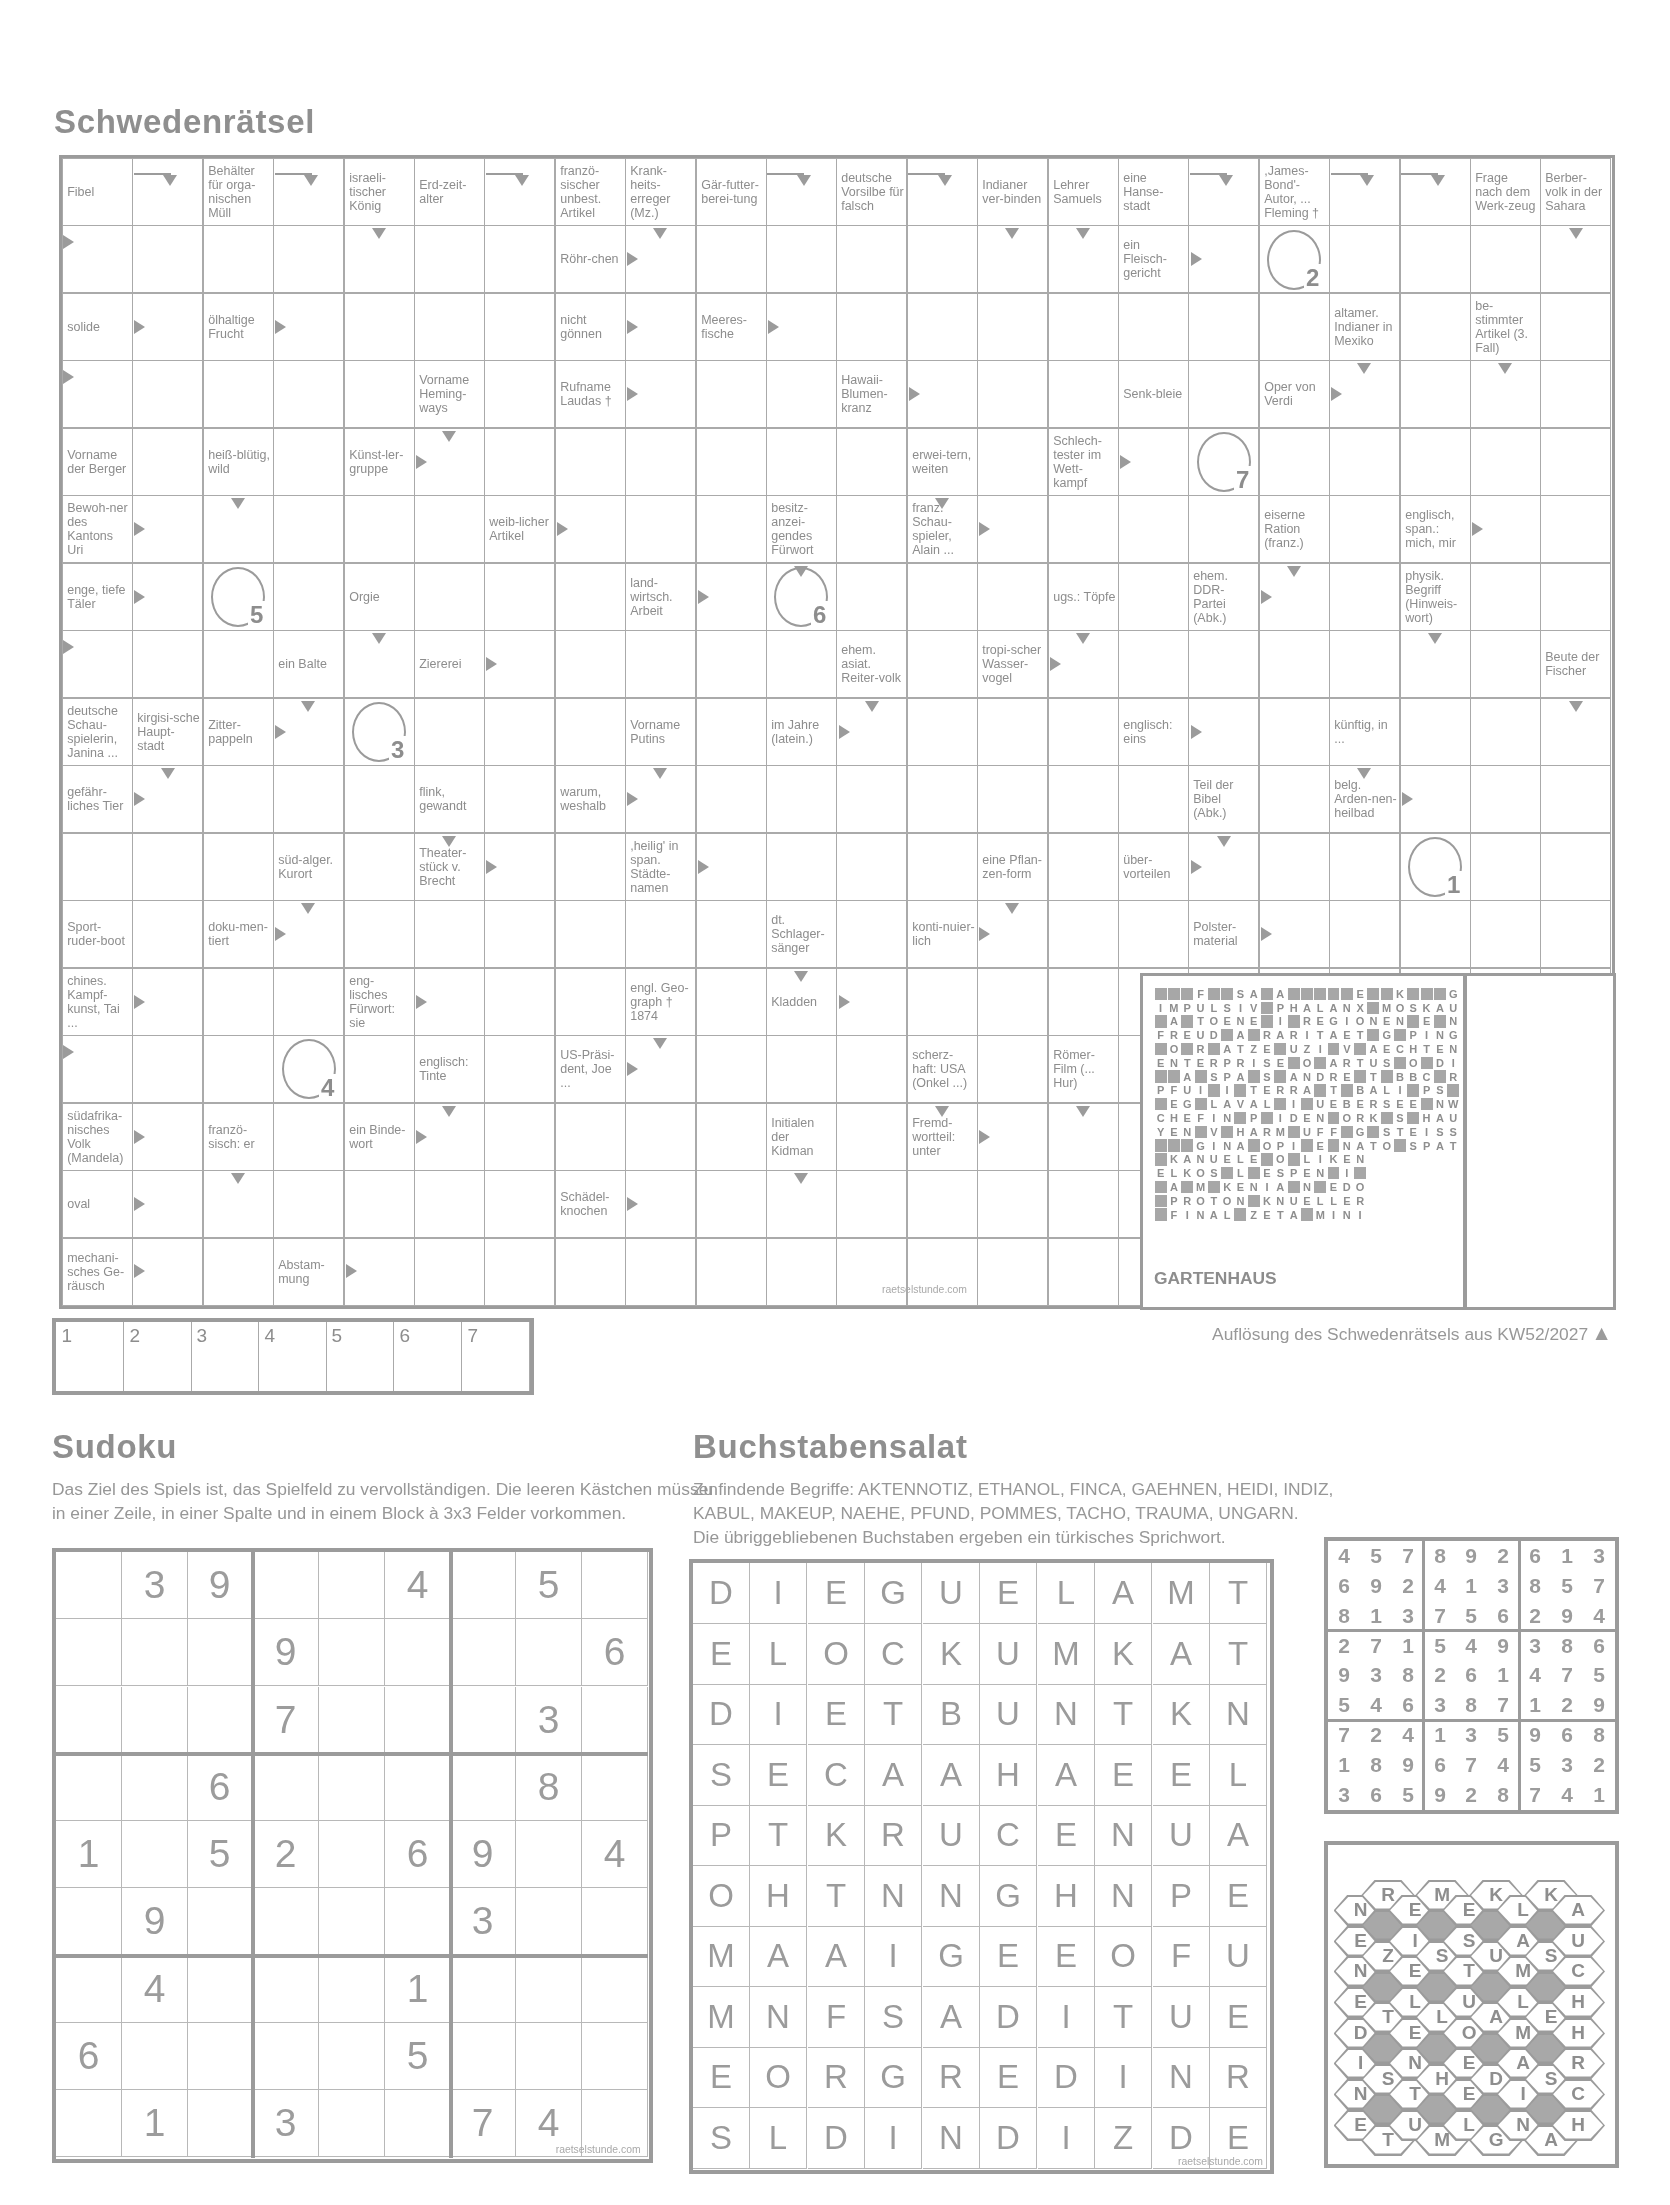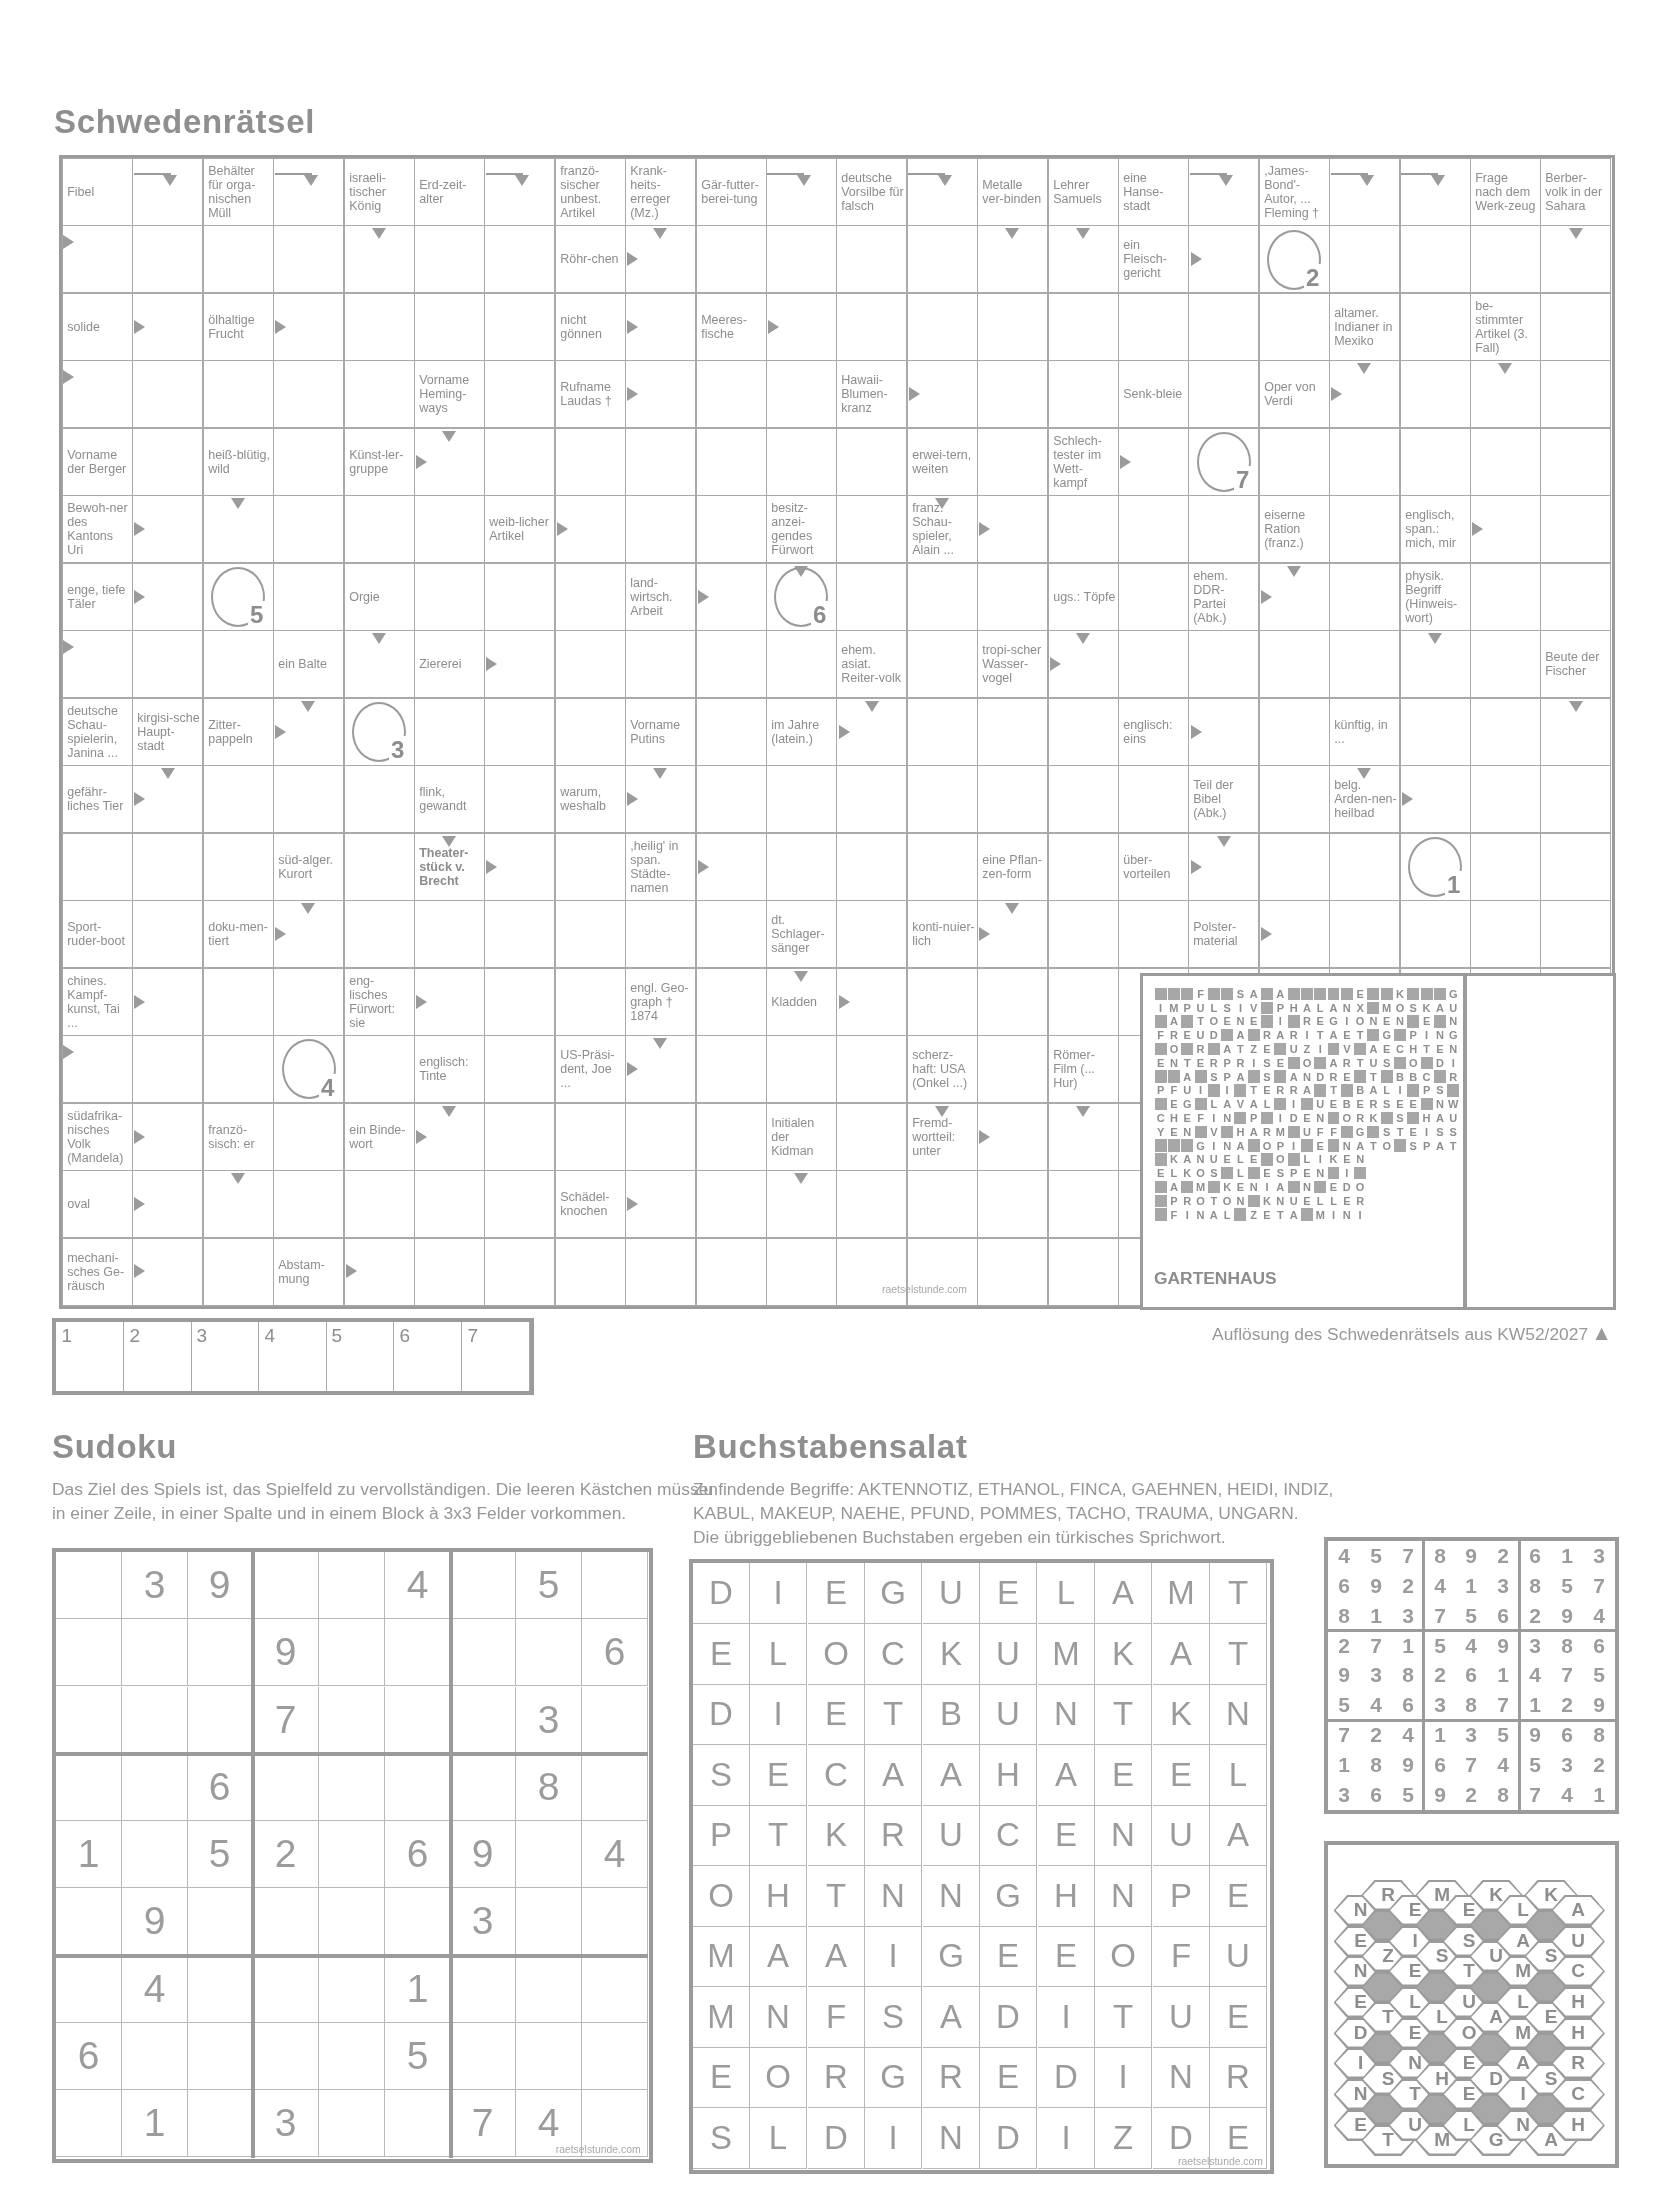--- a/index.html
+++ b/index.html
@@ -453,21 +453,21 @@
         <span>Krank-heits-erreger (Mz.)</span>
       </div>
       <div class="tri-d" style="left: 591px; top: 70px;"></div>
       <div class="cwclue" style="left: 634px; top: 0px; width: 71px; height: 68px;">
         <span>Gär-futter-berei-tung</span>
       </div>
       <div class="cwclue" style="left: 774px; top: 0px; width: 71px; height: 68px;">
         <span>deutsche Vorsilbe für falsch</span>
       </div>
       <div class="cwclue" style="left: 915px; top: 0px; width: 71px; height: 68px;">
-        <span>Metalle ver-binden</span>
+        <span>Indianer ver-binden</span>
       </div>
       <div class="tri-d" style="left: 943px; top: 70px;"></div>
       <div class="cwclue" style="left: 986px; top: 0px; width: 71px; height: 68px;">
         <span>Lehrer Samuels</span>
       </div>
       <div class="tri-d" style="left: 1014px; top: 70px;"></div>
       <div class="cwclue" style="left: 1056px; top: 0px; width: 71px; height: 68px;">
         <span>eine Hanse-stadt</span>
       </div>
       <div class="cwclue" style="left: 1197px; top: 0px; width: 71px; height: 68px;">
@@ -662,21 +662,21 @@
       </div>
       <div class="tri-d" style="left: 1155px; top: 678px;"></div>
       <div class="cwclue" style="left: 1267px; top: 607px; width: 71px; height: 68px;">
         <span>belg. Arden-nen-heilbad</span>
       </div>
       <div class="tri-r" style="left: 1340px; top: 634px;"></div>
       <div class="cwclue" style="left: 211px; top: 675px; width: 71px; height: 68px;">
         <span>süd-alger. Kurort</span>
       </div>
       <div class="tri-d" style="left: 239px; top: 745px;"></div>
-      <div class="cwclue" style="left: 352px; top: 675px; width: 71px; height: 68px; font-weight: bold;">
+      <div class="cwclue" style="left: 352px; top: 675px; width: 71px; height: 68px;">
         <span>Theater-stück v. Brecht</span>
       </div>
       <div class="tri-r" style="left: 424px; top: 702px;"></div>
       <div class="cwclue" style="left: 563px; top: 675px; width: 71px; height: 68px;">
         <span>,heilig' in span. Städte-namen</span>
       </div>
       <div class="tri-r" style="left: 636px; top: 702px;"></div>
       <div class="cwclue" style="left: 915px; top: 675px; width: 71px; height: 68px;">
         <span>eine Pflan-zen-form</span>
       </div>

